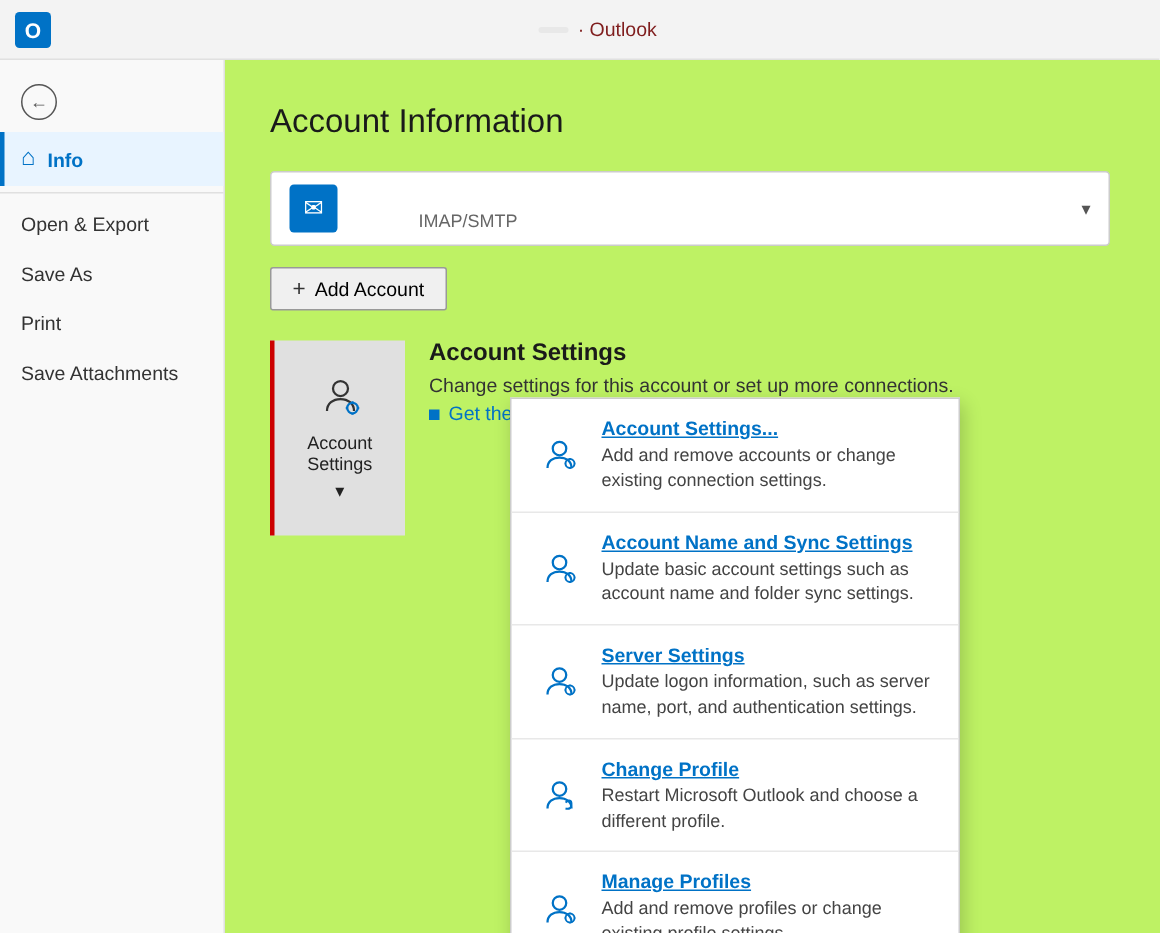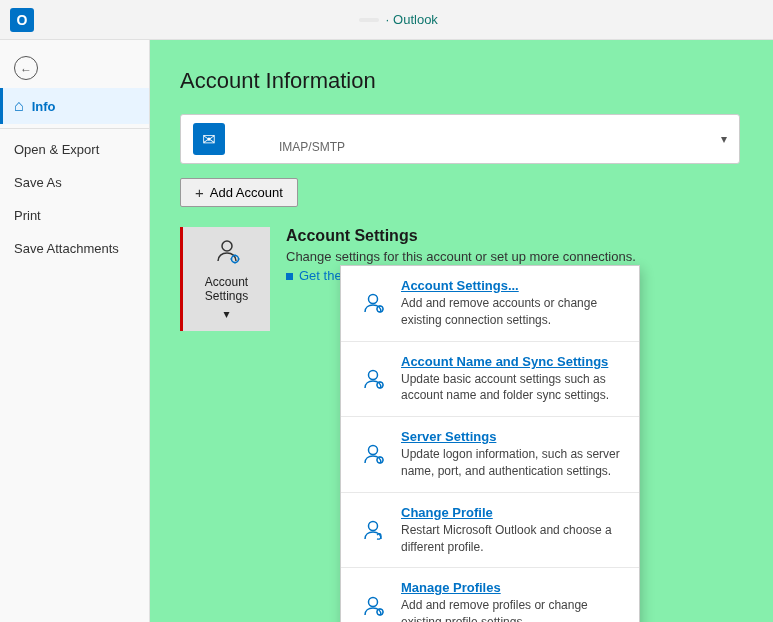--- a/index.html
+++ b/index.html
@@ -5,59 +5,59 @@
     * { margin: 0; padding: 0; box-sizing: border-box; }
     body { font-family: 'Segoe UI', Arial, sans-serif; background: #f3f3f3; width: 773px; height: 622px; overflow: hidden; }
 
     
     .title-bar {
       display: flex; align-items: center; background: #f3f3f3; height: 40px;
       padding: 0 10px; border-bottom: 1px solid #e0e0e0;
     }
     .title-bar-logo { width: 24px; height: 24px; background: #0072c6; border-radius: 3px;
       display: flex; align-items: center; justify-content: center; color: white; font-size: 14px; font-weight: bold; }
-    .title-bar-center { flex: 1; display: flex; justify-content: center; align-items: center; gap: 6px; font-size: 13px; color: #0f766e; }
+    .title-bar-center { flex: 1; display: flex; justify-content: center; align-items: center; gap: 6px; font-size: 13px; color: #7f1d1d; }
     .title-bar-breadcrumb { display: flex; align-items: center; gap: 4px; }
     .title-bar-pill { background: #e8e8e8; border-radius: 12px; padding: 2px 10px; font-size: 12px; color: #555; }
 
     
     .app-body { display: flex; height: calc(622px - 40px); }
 
     
     .sidebar { width: 150px; background: #f9f9f9; border-right: 1px solid #e0e0e0; padding: 8px 0; display: flex; flex-direction: column; }
     .sidebar-back { display: flex; align-items: center; padding: 8px 14px; cursor: pointer; }
     .back-circle { width: 24px; height: 24px; border-radius: 50%; border: 1.5px solid #555; display: flex; align-items: center; justify-content: center; font-size: 12px; color: #555; }
     .sidebar-nav-item { display: flex; align-items: center; padding: 9px 14px; cursor: pointer; font-size: 13px; color: #333; gap: 8px; }
     .sidebar-nav-item.active { background: #e8f4ff; border-left: 3px solid #0072c6; padding-left: 11px; color: #0072c6; font-weight: 600; }
     .nav-home-icon { color: #0072c6; font-size: 16px; }
     .sidebar-divider { border: none; border-top: 1px solid #e0e0e0; margin: 4px 0; }
     .sidebar-text-item { padding: 9px 14px; font-size: 13px; color: #333; cursor: pointer; }
 
     
-    .main-content { flex: 1; background: #86efac; padding: 28px 30px; overflow-y: auto; position: relative; }
+    .main-content { flex: 1; background: #bef264; padding: 28px 30px; overflow-y: auto; position: relative; }
     .page-title { font-size: 22px; font-weight: 300; color: #1a1a1a; margin-bottom: 20px; }
 
     
     .account-dropdown { display: flex; align-items: center; border: 1px solid #ccc; border-radius: 3px; background: white; padding: 8px 12px; margin-bottom: 14px; cursor: pointer; width: 560px; }
     .account-icon-box { width: 32px; height: 32px; background: #0072c6; border-radius: 3px; display: flex; align-items: center; justify-content: center; margin-right: 10px; flex-shrink: 0; }
     .account-icon-inner { color: white; font-size: 16px; }
     .account-info { flex: 1; }
     .account-email { font-size: 13px; color: #555; margin-bottom: 1px; }
     .account-type { font-size: 12px; color: #666; margin-left: 44px; }
     .dropdown-chevron { font-size: 12px; color: #555; }
 
     
     .add-account-btn { display: flex; align-items: center; gap: 6px; border: 1px solid #999; background: #f0f0f0; padding: 5px 14px; font-size: 13px; cursor: pointer; border-radius: 2px; margin-bottom: 20px; }
     .add-icon { font-size: 15px; color: #333; }
 
     
     .section-row { display: flex; align-items: flex-start; gap: 16px; margin-bottom: 20px; }
     .acct-settings-btn {
       display: flex; flex-direction: column; align-items: center; justify-content: center;
-      background: #e0e0e0; border: none; padding: 10px 14px; cursor: pointer; min-width: 90px;
+      background: #e0e0e0; border: none; padding: 23px 14px; cursor: pointer; min-width: 90px;
       border-left: 3px solid #c00; font-size: 12px; color: #222; gap: 4px;
     }
     .acct-settings-icon { font-size: 22px; color: #333; }
     .section-text h2 { font-size: 16px; font-weight: 600; margin-bottom: 4px; color: #1a1a1a; }
     .section-text p { font-size: 13px; color: #333; margin-bottom: 4px; }
     .section-text a { font-size: 13px; color: #0072c6; text-decoration: none; }
     .bullet-square { display: inline-block; width: 7px; height: 7px; background: #0072c6; margin-right: 6px; vertical-align: middle; }
 
     
     .dropdown-menu {

